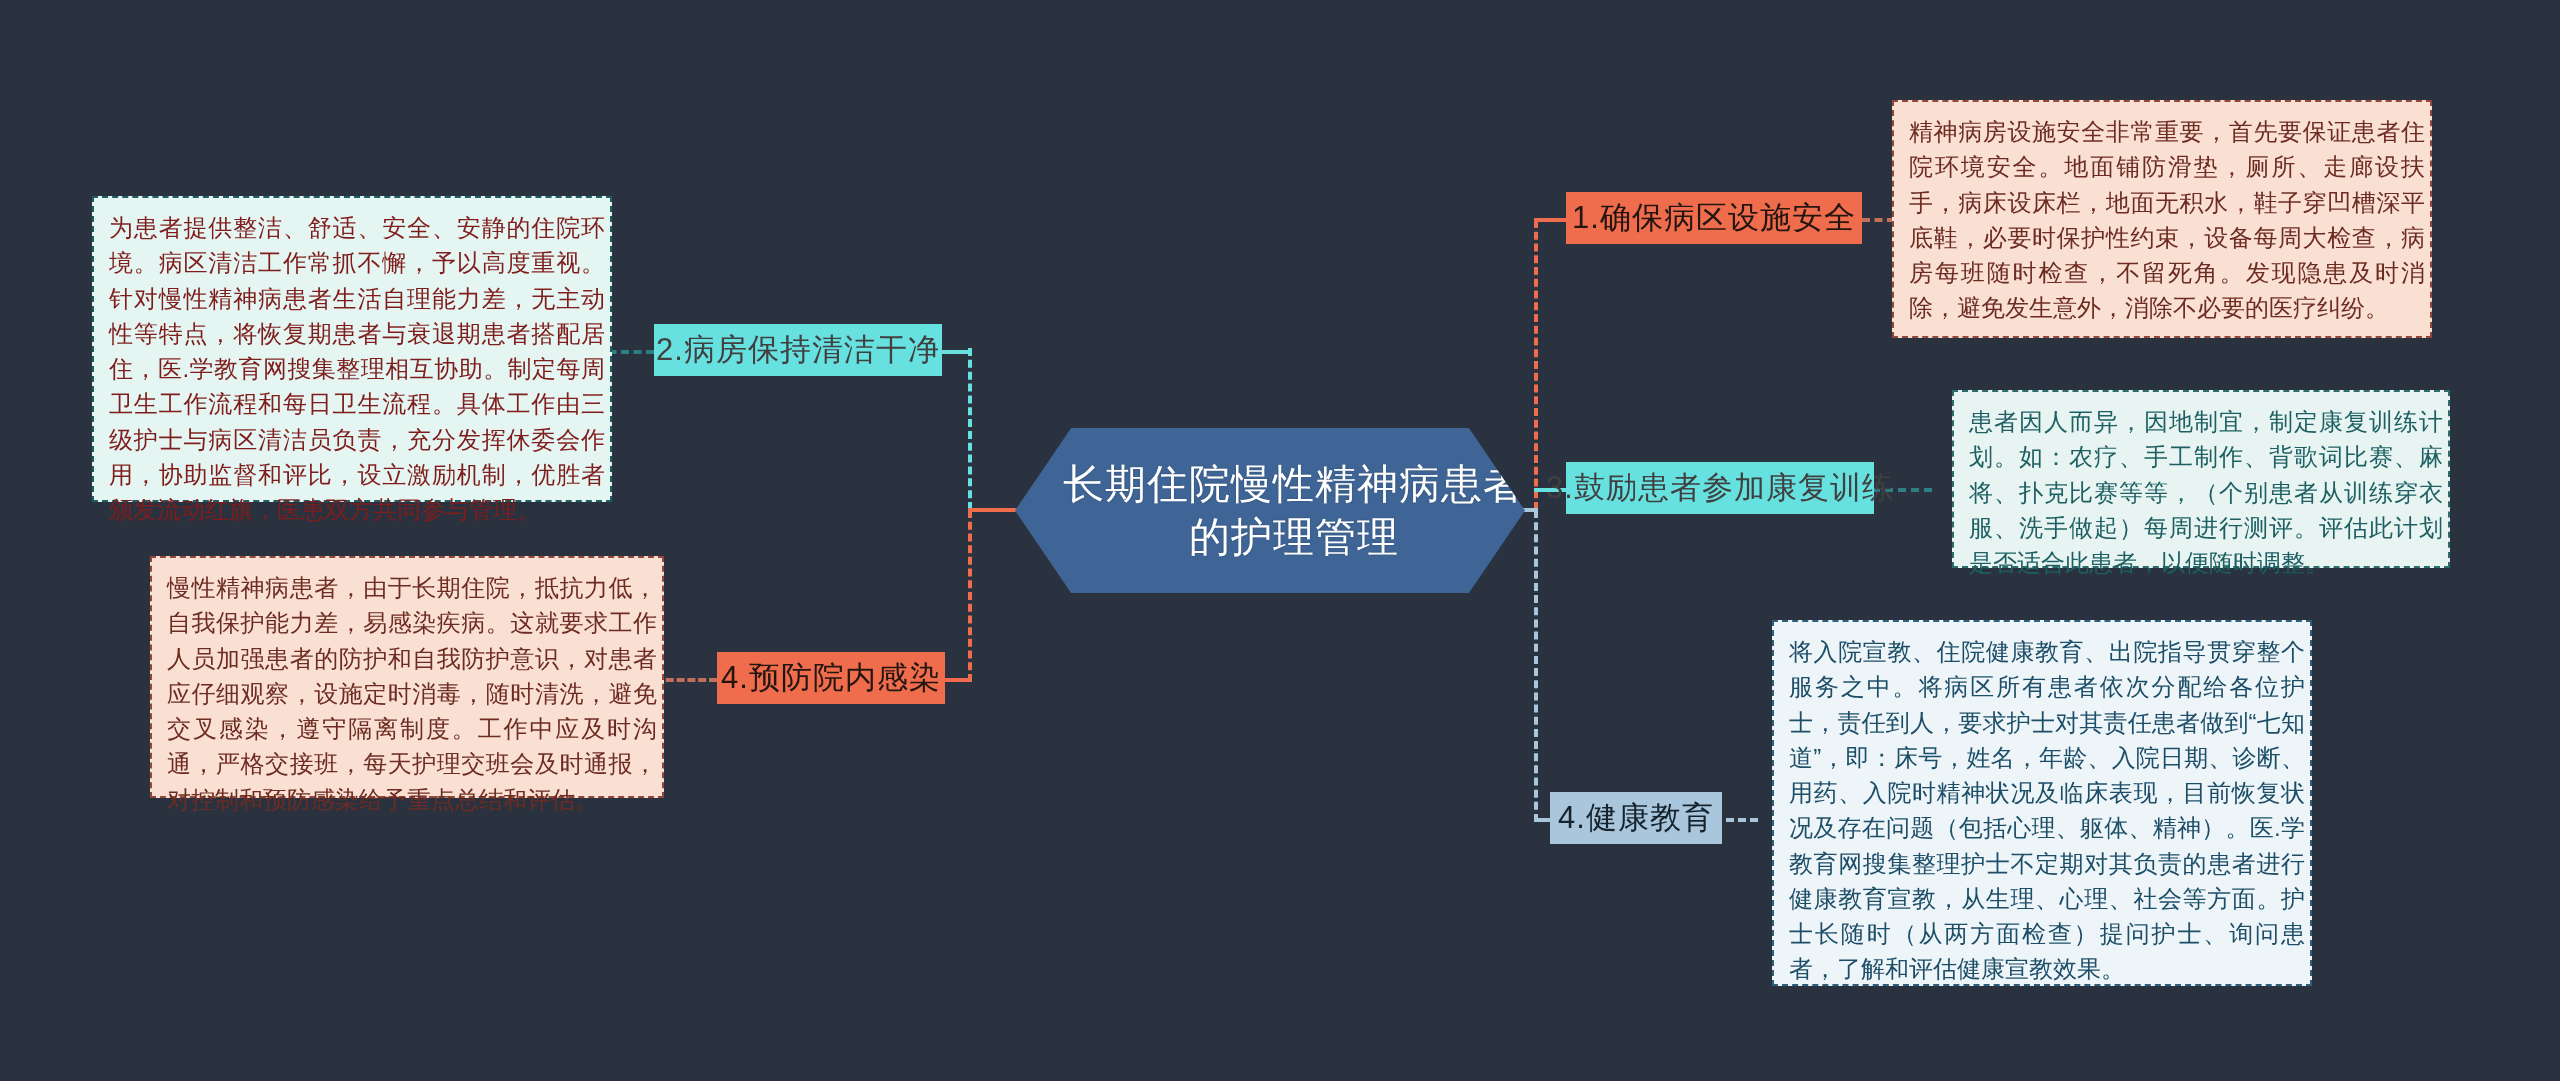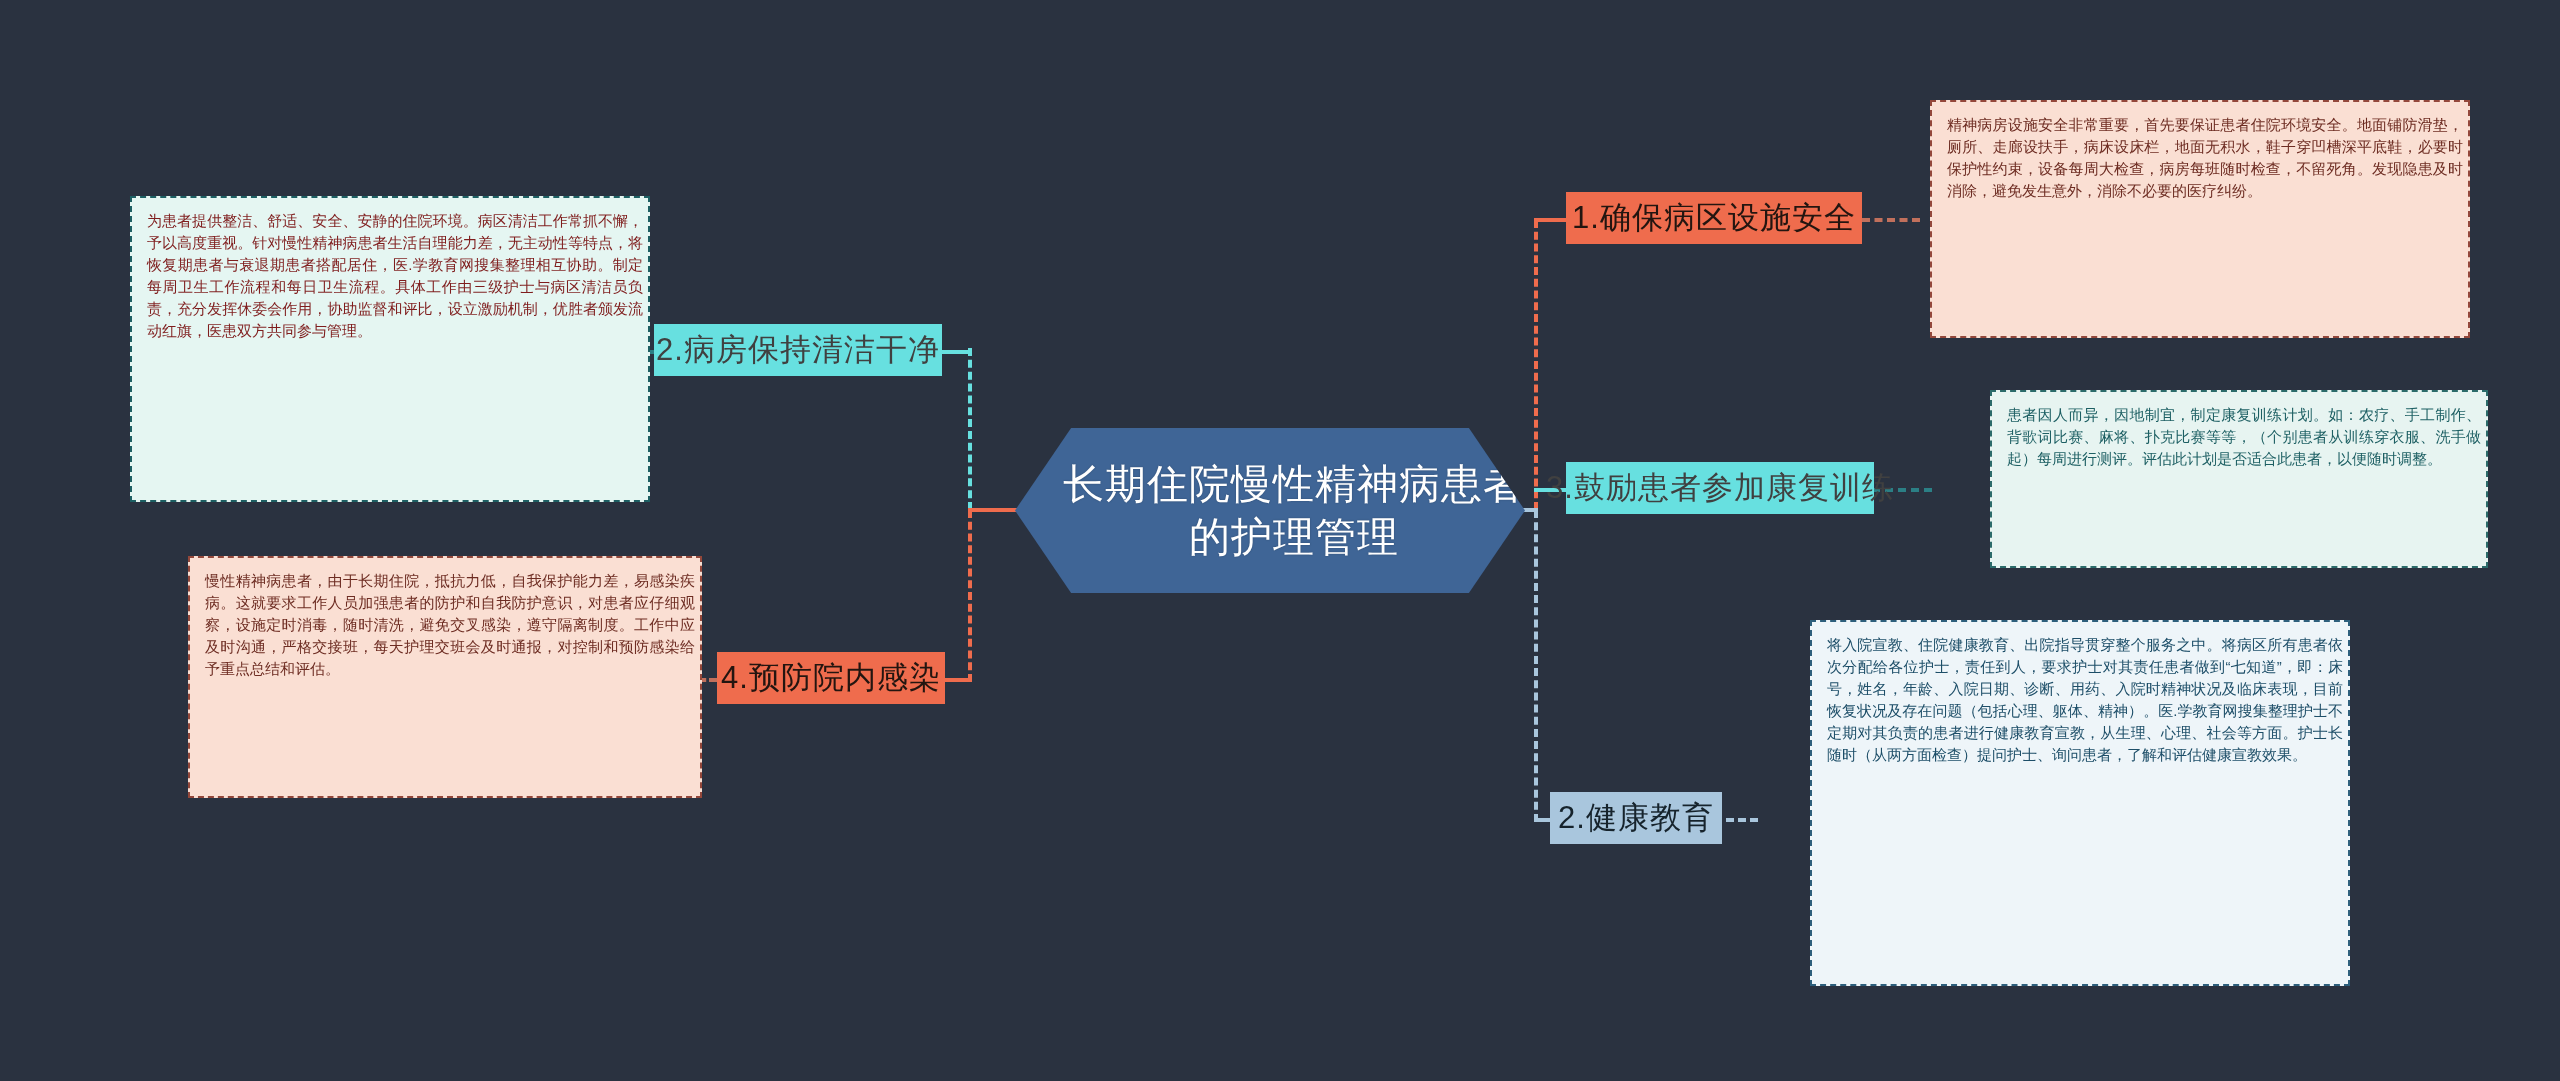--- a/index.html
+++ b/index.html
@@ -38,25 +38,24 @@
     padding:14px 14px;
     z-index:6;
     white-space:nowrap;
   }
   .chip.coral{background:#ef6c4d;color:#231510;border:2px dashed #ef6c4d;}
   .chip.cyan {background:#67e0e0;color:#404040;border:2px dashed #67e0e0;}
   .chip.steel{background:#a9c6dd;color:#16232c;border:2px dashed #a9c6dd;}
 
   
   .note{
-    font-size:15px;line-height:1.47;
+    font-size:24px;line-height:1.47;
     padding:12px 5px 12px 15px;
     text-align:justify;
     z-index:4;
-    margin-left:38px;
   }
   .note.teal{background:#e5f6f2;color:#7f1d1d;border:2px dashed #1d5f63;}
   .note.rose{background:#fadfd3;color:#6d2c22;border:2px dashed #93473a;}
   .note.blue{background:#eef5f9;color:#1d4e68;border:2px dashed #2d5f7c;}
   .note.ice {background:#e7f4f1;color:#1d5f63;border:2px dashed #2b6b6a;}
 
   
   .ln{position:absolute;z-index:3;}
   .hline{height:0;border-top-width:4px;border-top-style:dashed;}
   .vline{width:0;border-left-width:4px;border-left-style:dashed;}
@@ -124,21 +123,21 @@
 
   <div class="chip cyan abs" style="left:1566px;top:462px;width:308px;height:52px;">
     <span>3.鼓励患者参加康复训练</span>
   </div>
 
   <div class="chip coral abs" style="left:717px;top:652px;width:228px;height:52px;">
     <span>4.预防院内感染</span>
   </div>
 
   <div class="chip steel abs" style="left:1550px;top:792px;width:172px;height:52px;">
-    <span>2.健康教育</span>
+    <span>4.健康教育</span>
   </div>
 
   <div class="note teal abs" style="left:92px;top:196px;width:520px;height:306px;">
     <span>为患者提供整洁、舒适、安全、安静的住院环境。病区清洁工作常抓不懈，予以高度重视。针对慢性精神病患者生活自理能力差，无主动性等特点，将恢复期患者与衰退期患者搭配居住，医.学教育网搜集整理相互协助。制定每周卫生工作流程和每日卫生流程。具体工作由三级护士与病区清洁员负责，充分发挥休委会作用，协助监督和评比，设立激励机制，优胜者颁发流动红旗，医患双方共同参与管理。</span>
   </div>
 
   <div class="note rose abs" style="left:150px;top:556px;width:514px;height:242px;">
     <span>慢性精神病患者，由于长期住院，抵抗力低，自我保护能力差，易感染疾病。这就要求工作人员加强患者的防护和自我防护意识，对患者应仔细观察，设施定时消毒，随时清洗，避免交叉感染，遵守隔离制度。工作中应及时沟通，严格交接班，每天护理交班会及时通报，对控制和预防感染给予重点总结和评估。</span>
   </div>
 

